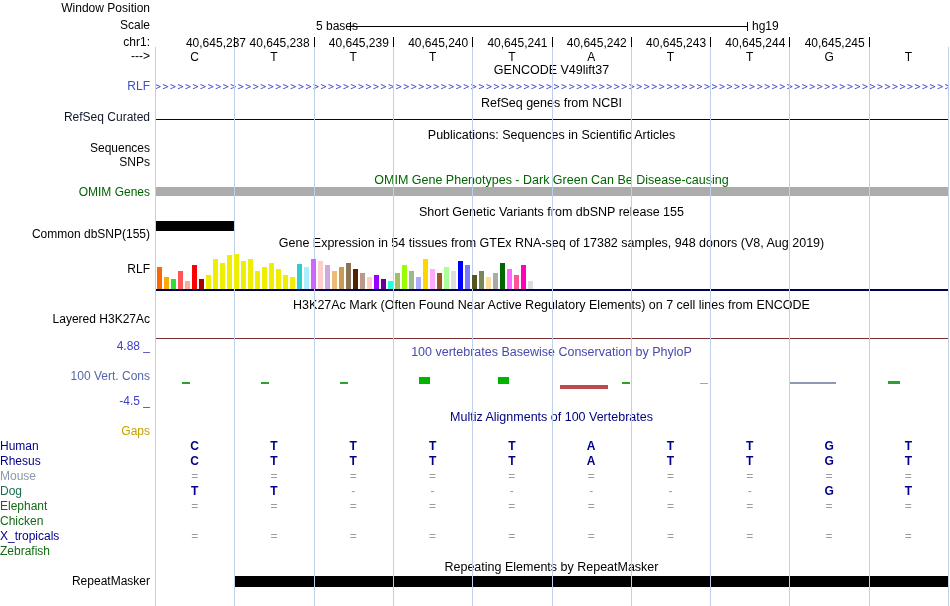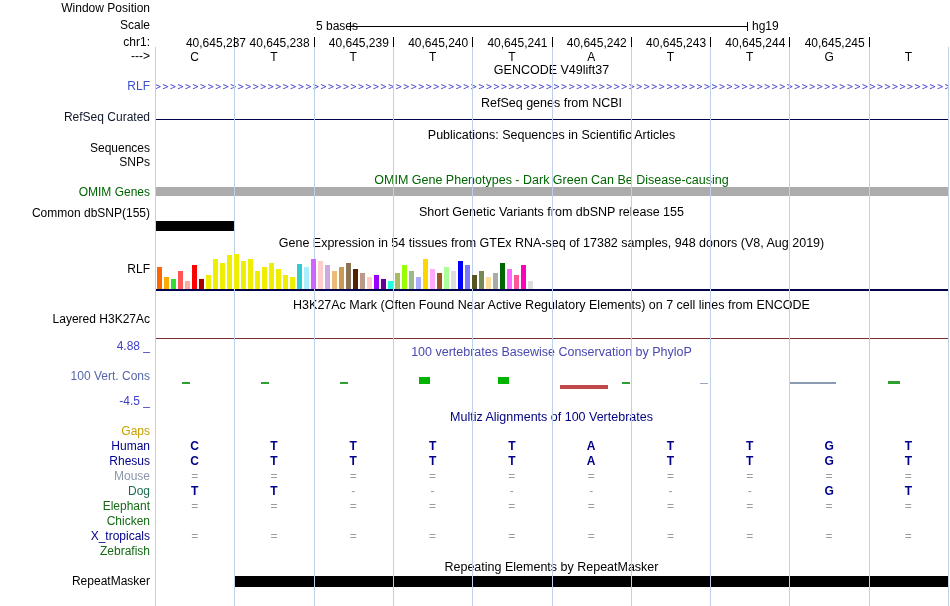--- a/index.html
+++ b/index.html
@@ -8,21 +8,21 @@
   .lbl{position:absolute;left:0;width:150px;text-align:right;font-size:12px;
        line-height:13px;white-space:nowrap;}
   .title{position:absolute;left:155px;width:793px;text-align:center;
        font-size:12.5px;line-height:13px;white-space:nowrap;}
   .guide{position:absolute;top:47px;height:559px;width:1px;}
   .tick{position:absolute;top:37px;height:10px;width:1px;background:#000;}
   .coord{position:absolute;top:36px;font-size:12px;text-align:right;white-space:nowrap;}
   .base{position:absolute;top:50px;width:14px;margin-left:-7px;text-align:center;font-size:12px;}
   .mletter{position:absolute;width:14px;margin-left:-7px;text-align:center;
        font-size:12px;font-weight:bold;line-height:13px;}
-  .slabel{position:absolute;left:0;width:150px;text-align:right;font-size:12px;line-height:13px;}
+  .slabel{position:absolute;left:0;width:150px;text-align:left;font-size:12px;line-height:13px;}
   .gtexbar{position:absolute;width:5px;}
   .consmark{position:absolute;}
   .hbar{position:absolute;}
   .scalebar{position:absolute;height:9px;border-left:1px solid #000;border-right:1px solid #000;}
   .scalebar::after{content:"";position:absolute;left:0;right:0;top:4px;height:1px;background:#000;}
   .arrows{position:absolute;left:155px;top:81px;width:793px;height:12px;overflow:hidden;
        font-size:10px;line-height:12px;letter-spacing:1.5px;
        font-family:"DejaVu Sans Mono",monospace;white-space:nowrap;}
   .scaletext{position:absolute;top:19px;left:0;width:344px;text-align:right;font-size:12px;padding-left:14px;}
   .asm{position:absolute;top:19px;left:752px;font-size:12px;}
@@ -34,21 +34,21 @@
 
   <div class="lbl" style="top:2px">Window Position</div>
   <div class="lbl" style="top:19px">Scale</div>
   <div class="lbl" style="top:36px">chr1:</div>
   <div class="lbl" style="top:50px">---&gt;</div>
   <div class="lbl" style="top:80px;color:#3C50C8">RLF</div>
   <div class="lbl" style="top:111px;color:#0f172a">RefSeq Curated</div>
   <div class="lbl" style="top:142px">Sequences</div>
   <div class="lbl" style="top:156px">SNPs</div>
   <div class="lbl" style="top:186px;color:#006400">OMIM Genes</div>
-  <div class="lbl" style="top:207px">Common dbSNP(155)</div>
+  <div class="lbl" style="top:228px">Common dbSNP(155)</div>
   <div class="lbl" style="top:263px">RLF</div>
   <div class="lbl" style="top:313px">Layered H3K27Ac</div>
   <div class="lbl" style="top:340px;color:#4040C8">4.88 _</div>
   <div class="lbl" style="top:370px;color:#5566AA">100 Vert. Cons</div>
   <div class="lbl" style="top:395px;color:#4040C8">-4.5 _</div>
   <div class="lbl" style="top:425px;color:#C8A000">Gaps</div>
   <div class="lbl" style="top:575px">RepeatMasker</div>
 
 
   <div class="scaletext">5 bases</div>

